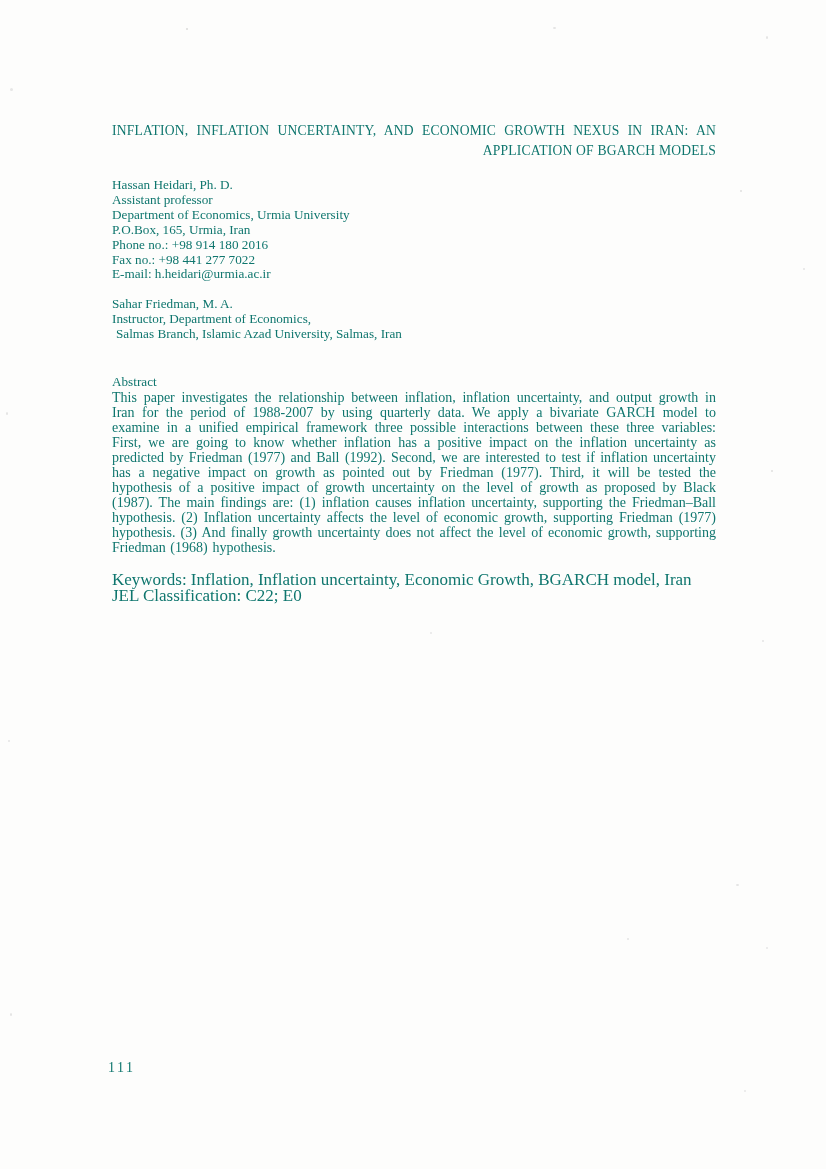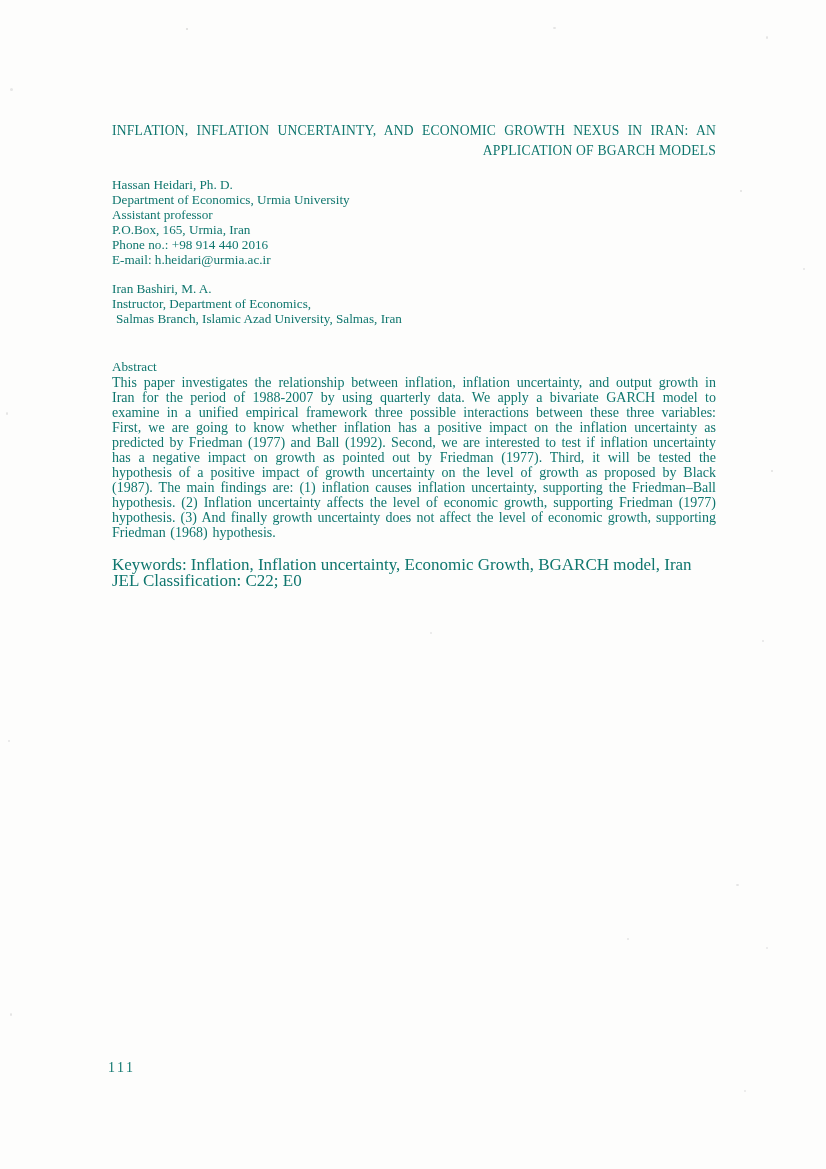--- a/index.html
+++ b/index.html
@@ -95,29 +95,30 @@
 
   <div class="content">
 
     <div class="title-block">
       <div class="title-line-1">INFLATION, INFLATION UNCERTAINTY, AND ECONOMIC GROWTH NEXUS IN IRAN: AN</div>
       <div class="title-line-2">APPLICATION OF BGARCH MODELS</div>
     </div>
 
     <div class="author-block author-1">
       <div class="author-line">Hassan Heidari, Ph. D.</div>
+      <div class="author-line">Assistant professor</div>
       <div class="author-line">Department of Economics, Urmia University</div>
-      <div class="author-line">Assistant professor</div>
       <div class="author-line">P.O.Box, 165, Urmia, Iran</div>
-      <div class="author-line">Phone no.: +98 914 440 2016</div>
+      <div class="author-line">Phone no.: +98 914 180 2016</div>
+      <div class="author-line">Fax no.: +98 441 277 7022</div>
       <div class="author-line">E-mail: h.heidari@urmia.ac.ir</div>
     </div>
 
     <div class="author-block author-2">
-      <div class="author-line">Iran Bashiri, M. A.</div>
+      <div class="author-line">Sahar Friedman, M. A.</div>
       <div class="author-line">Instructor, Department of Economics,</div>
       <div class="author-line indented">Salmas Branch, Islamic Azad University, Salmas, Iran</div>
     </div>
 
     <div class="abstract-block">
       <div class="abstract-heading">Abstract</div>
       <div class="abstract-body">This paper investigates the relationship between inflation, inflation uncertainty, and output growth in Iran for the period of 1988-2007 by using quarterly data. We apply a bivariate GARCH model to examine in a unified empirical framework three possible interactions between these three variables: First, we are going to know whether inflation has a positive impact on the inflation uncertainty as predicted by Friedman (1977) and Ball (1992). Second, we are interested to test if inflation uncertainty has a negative impact on growth as pointed out by Friedman (1977). Third, it will be tested the hypothesis of a positive impact of growth uncertainty on the level of growth as proposed by Black (1987).  The main findings are: (1) inflation causes inflation uncertainty, supporting the Friedman–Ball hypothesis. (2) Inflation uncertainty affects the level of economic growth, supporting Friedman (1977) hypothesis. (3) And finally growth uncertainty does not affect the level of economic growth, supporting Friedman (1968) hypothesis.</div>
     </div>
 
     <div class="keywords-block">

